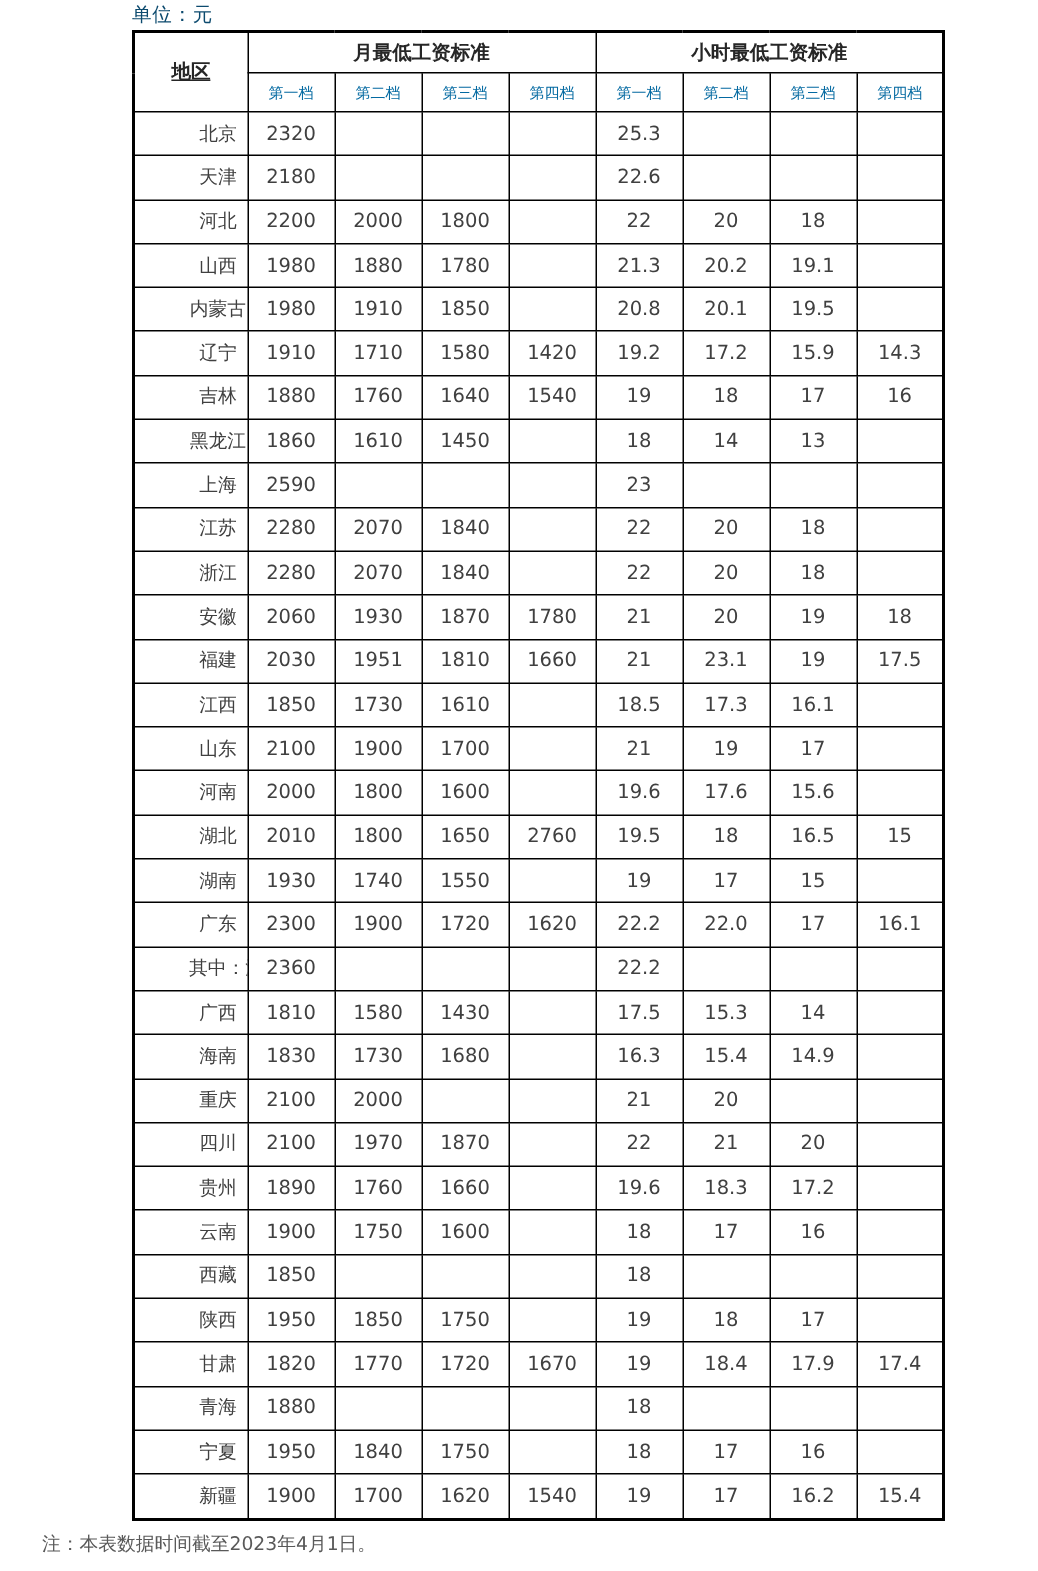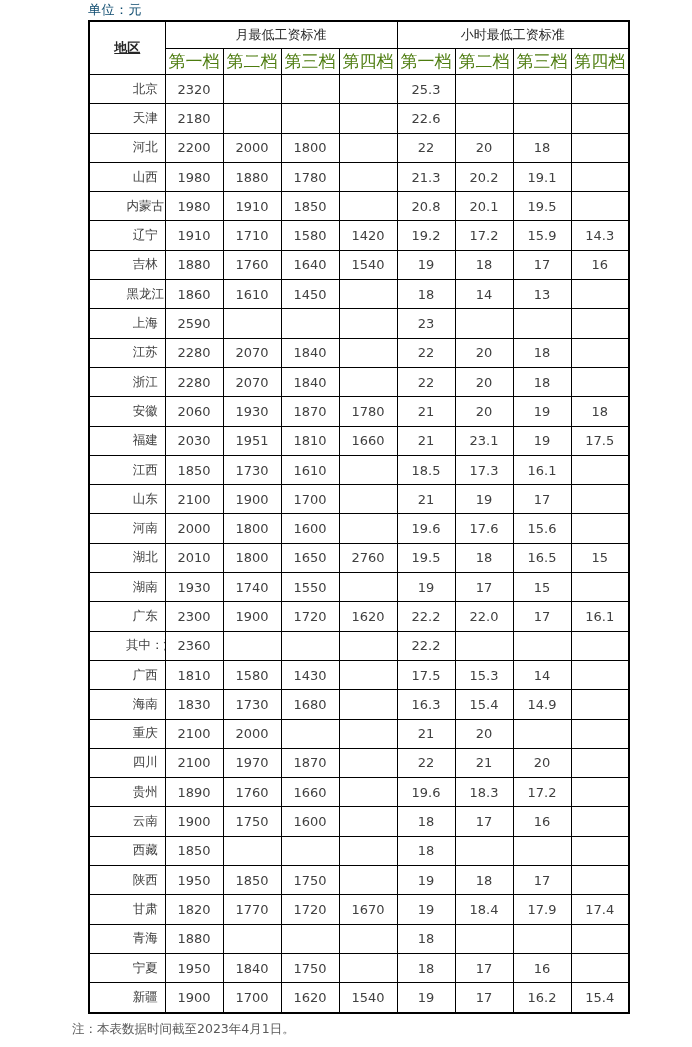--- a/index.html
+++ b/index.html
@@ -39,50 +39,49 @@
     vertical-align: middle;
     padding: 0;
     font-size: 13px;
     font-weight: normal;
     color: #404040;
     overflow: hidden;
     white-space: nowrap;
   }
   table.wage-table thead th.group-header {
     height: 26px;
-    font-weight: normal;
+    font-weight: bold;
     color: #262626;
     font-size: 13px;
   }
   table.wage-table thead th.region-header {
     font-weight: bold;
     color: #262626;
     font-size: 13px;
     text-decoration: underline;
   }
   table.wage-table thead th.tier-header {
     height: 25px;
-    font-size: 17px;
-    color: #4d7c0f;
+    font-size: 10px;
+    color: #0369a1;
   }
   table.wage-table tbody td {
     height: 28.3px;
   }
   table.wage-table tbody td.region-cell {
     font-size: 12.5px;
     letter-spacing: 0;
     padding-left: 36px;
   }
   .note {
     position: absolute;
     left: 28px;
     top: 1021px;
     font-size: 12.5px;
     color: #595959;
-    margin-left: 44px;
   }
 </style>
 </head>
 <body>
 
 <div class="page">
   <div class="unit-label">单位：元</div>
 
   <table class="wage-table">
     <colgroup>

